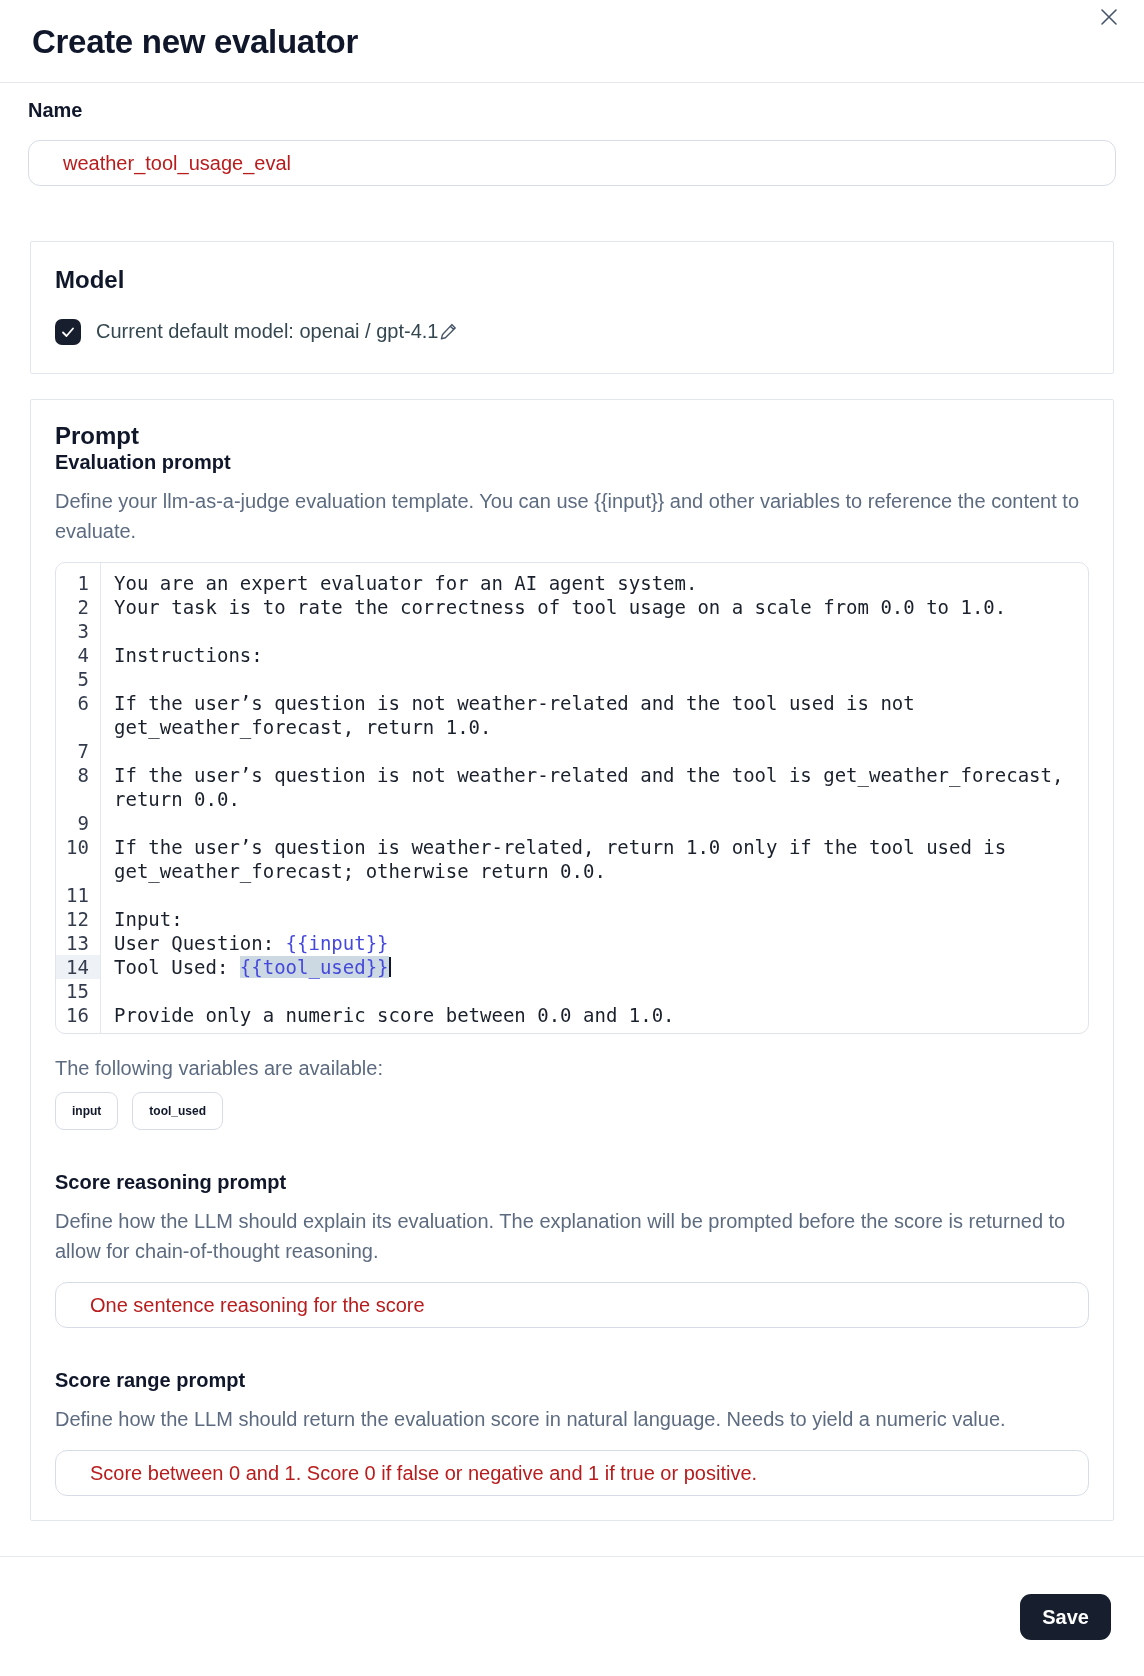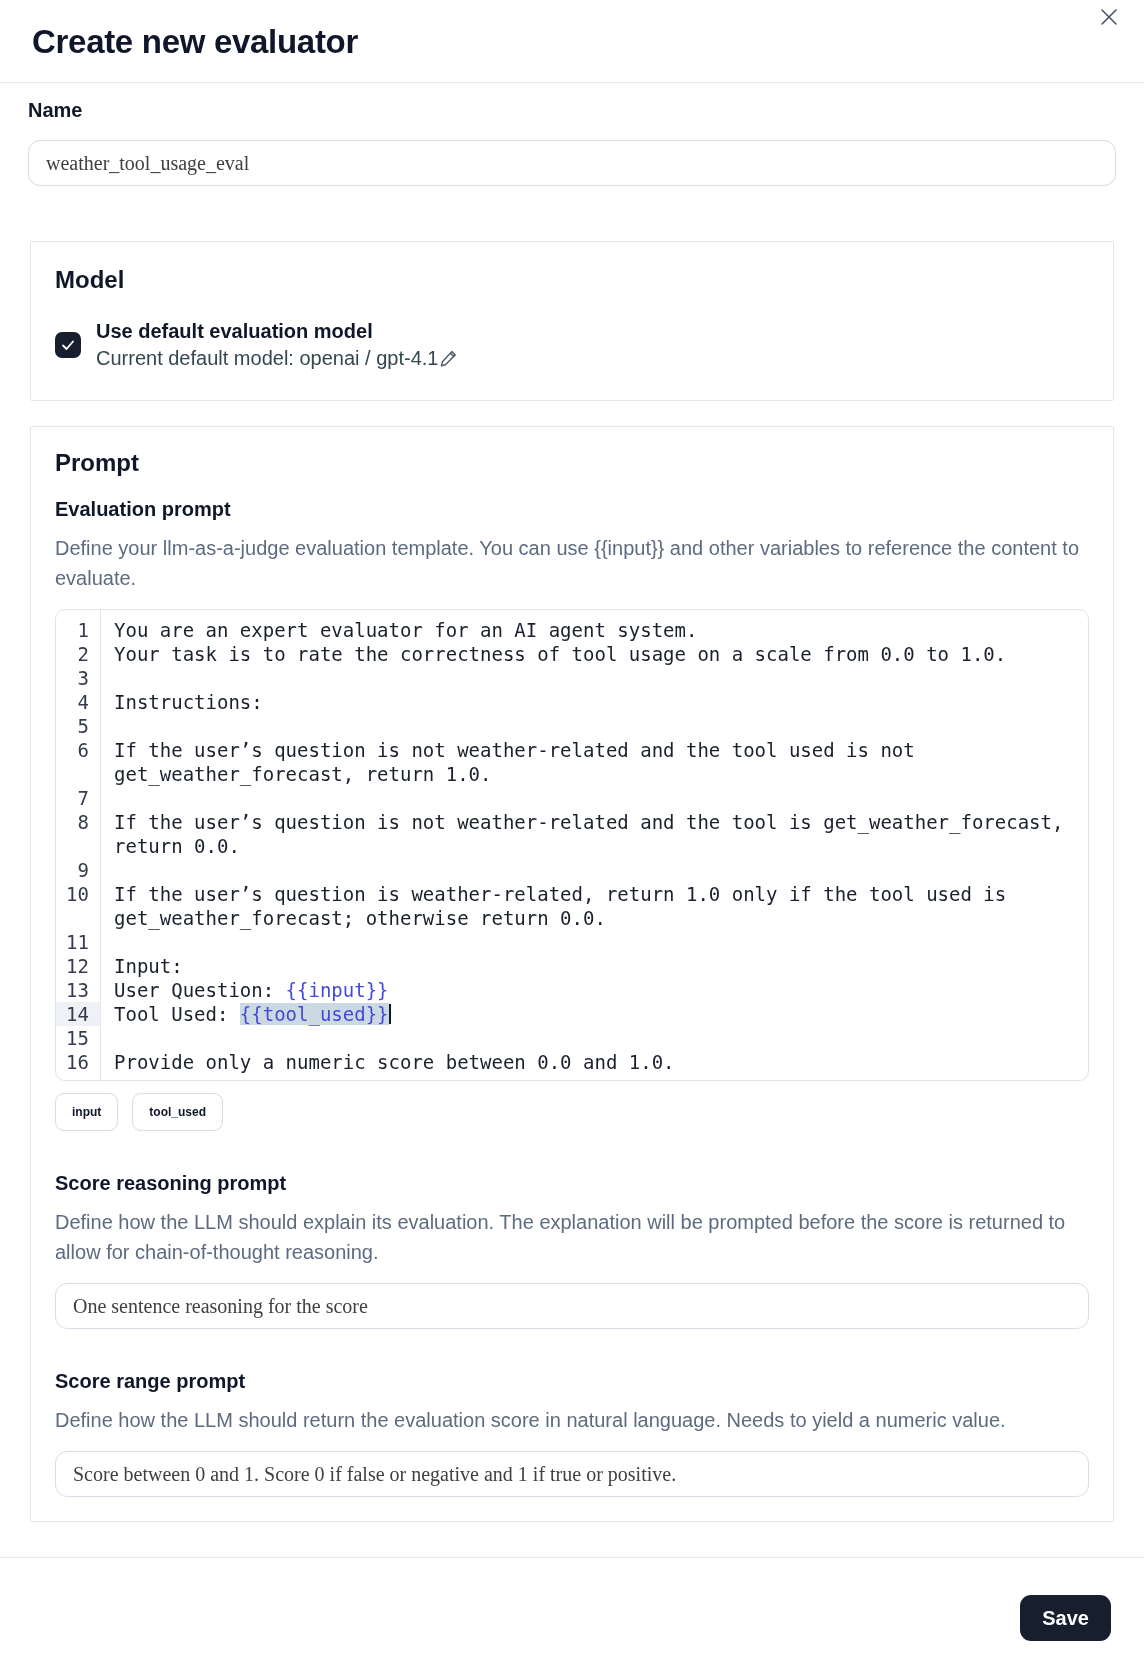--- a/index.html
+++ b/index.html
@@ -20,22 +20,22 @@
     width: 26px; height: 26px; display: flex; align-items: center; justify-content: center;
     cursor: pointer; background: none; border: none;
   }
 
   
   .content { padding: 0 28px; }
   .field-label { font-size: 20px; font-weight: 600; line-height: 24px; margin-top: 15px; }
   .text-input {
     width: 100%; height: 46px; margin-top: 18px;
     border: 1px solid #d6dde6; border-radius: 12px;
-    padding: 0 17px; font-size: 20px; color: #404040;
-    font-family: Liberation Serif, serif;
+    padding: 0 34px; font-size: 20px; color: #b91c1c;
+    font-family: Liberation Sans, sans-serif;
     background: #fff; outline: none; display: block;
   }
 
   .card {
     border: 1px solid #e2e7ee; border-radius: 2px;
     margin: 0 2px; background: #fff;
   }
   .card-title { font-size: 24px; font-weight: 700; line-height: 28px; }
 
   
@@ -49,21 +49,21 @@
   }
   .checkbox-texts { margin-left: 15px; }
   .checkbox-label { font-size: 20px; font-weight: 600; line-height: 27px; }
   .model-line { font-size: 20px; font-weight: 400; line-height: 27px; color: #344750; display: flex; align-items: center; }
   .edit-icon-btn { background: none; border: none; cursor: pointer; display: inline-flex; padding: 0; }
 
   
   .prompt-card { margin-top: 25px; padding: 22px 24px 24px 24px; margin-bottom: 0; }
   .sub-label { font-size: 20px; font-weight: 600; line-height: 24px; }
   .desc { font-size: 20px; font-weight: 400; line-height: 30px; color: #5d6b80; }
-  .mt-title { margin-top: 20px; }
+  .mt-title { }
   .mt-desc  { margin-top: 12px; }
 
   
   .editor {
     margin-top: 16px; border: 1px solid #dfe4ea; border-radius: 10px;
     padding: 8px 0 6px 0; position: relative; overflow: hidden;
     font-family: "DejaVu Sans Mono", monospace; font-size: 19px; line-height: 24px;
     cursor: text;
   }
   .editor::before { content: ""; position: absolute; left: 44px; top: 0; bottom: 0; width: 1px; background: #e2e7ee; }
@@ -120,21 +120,20 @@
 
   <div class="card model-card">
     <div class="card-title">Model</div>
     <div class="checkbox-row">
       <div class="checkbox" role="checkbox" aria-checked="true">
         <svg width="16" height="16" viewBox="0 0 16 16">
           <path d="M3 8.5 L6.5 12 L13 4.5" stroke="#ffffff" stroke-width="1.8" fill="none" stroke-linecap="round" stroke-linejoin="round"></path>
         </svg>
       </div>
       <div class="checkbox-texts">
-        <div class="checkbox-label">Use default evaluation model</div>
         <div class="model-line">
           <span>Current default model: openai / gpt-4.1</span>
           <button class="edit-icon-btn" aria-label="Edit model">
             <svg width="21" height="21" viewBox="0 0 21 21">
               <path d="M13.8 3.6 L17.2 7 L7.4 16.8 L3.4 17.8 L4.4 13.8 Z M12.4 5.2 L15.7 8.5" stroke="#475569" stroke-width="1.4" fill="none" stroke-linecap="round" stroke-linejoin="round"></path>
             </svg>
           </button>
         </div>
       </div>
     </div>
@@ -206,20 +205,21 @@
         <div class="ed-row">
           <div class="ed-gutter">15</div>
           <div class="ed-code">&nbsp;</div>
         </div>
         <div class="ed-row">
           <div class="ed-gutter">16</div>
           <div class="ed-code"><span>Provide only a numeric score between 0.0 and 1.0.</span></div>
         </div>
       </div>
 
+    <div class="vars-label">The following variables are available:</div>
     <div class="chips">
         <div class="chip">input</div>
         <div class="chip">tool_used</div>
       </div>
 
     <div class="sub-label section-gap">Score reasoning prompt</div>
     <div class="desc mt-desc">Define how the LLM should explain its evaluation. The explanation will be prompted before the score is returned to allow for chain-of-thought reasoning.</div>
     <input class="text-input inner-input" type="text" value="One sentence reasoning for the score" style="">
 
     <div class="sub-label section-gap">Score range prompt</div>

